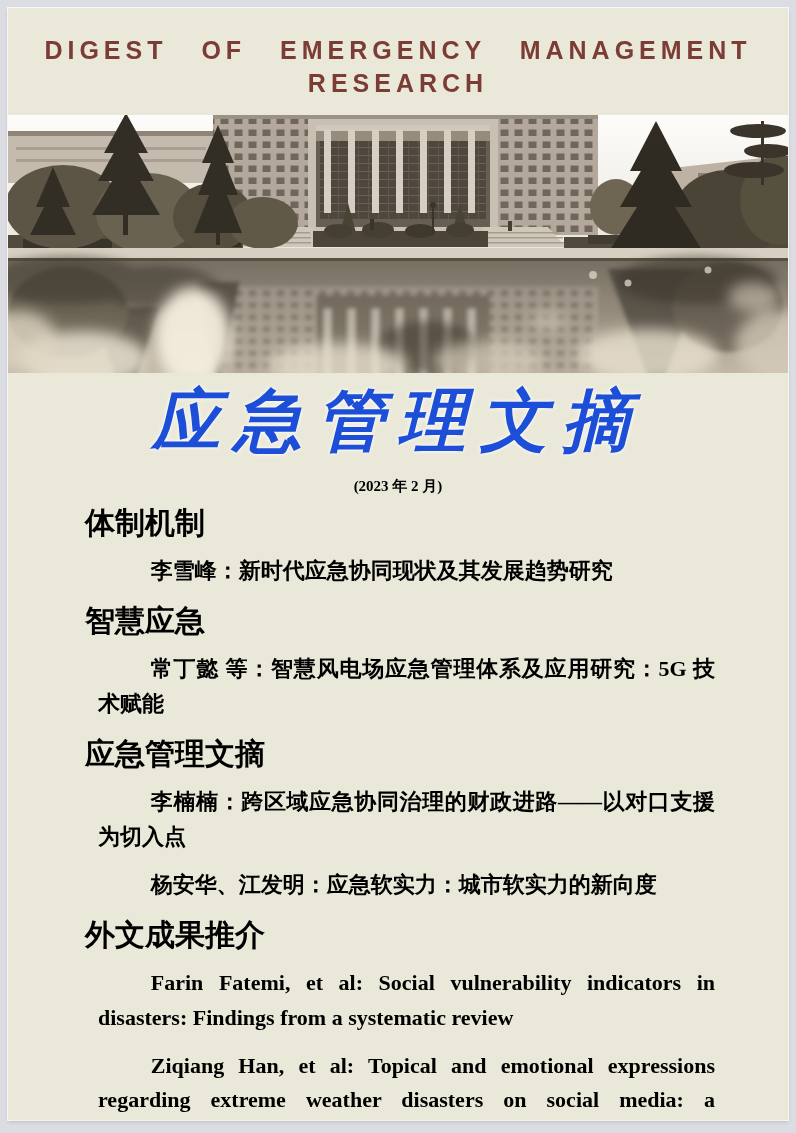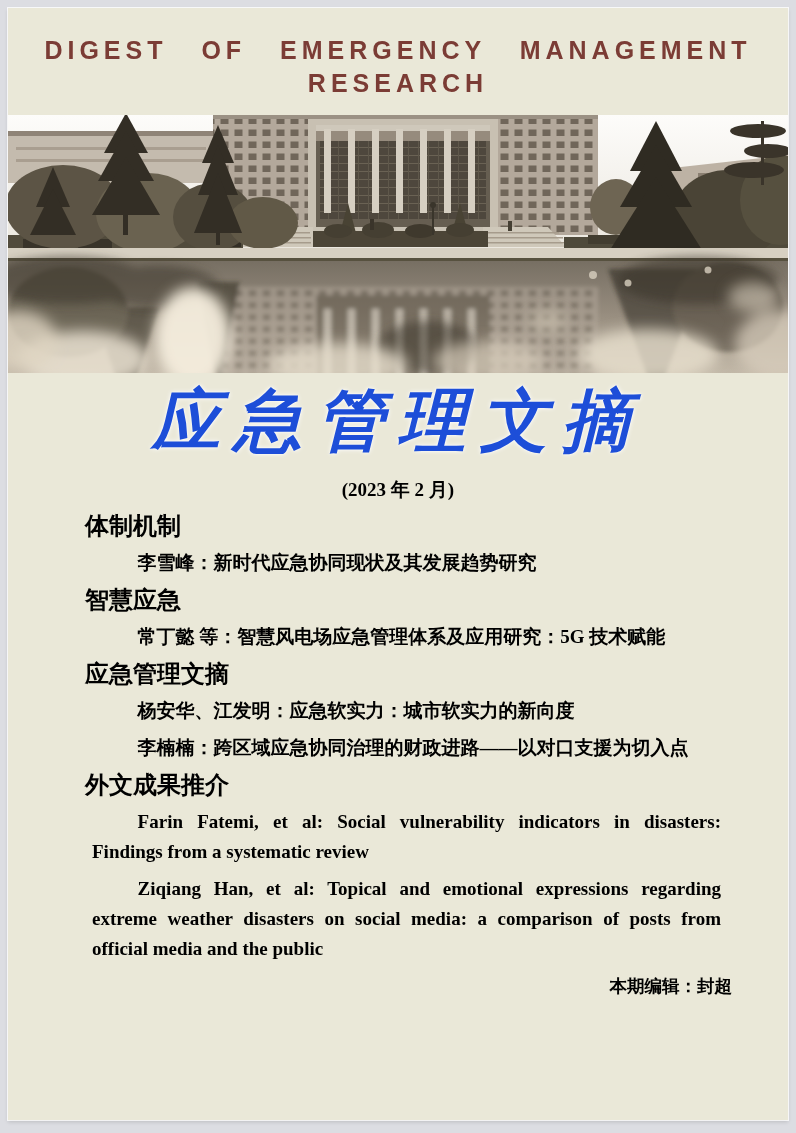--- a/index.html
+++ b/index.html
@@ -47,39 +47,39 @@
   .issue-line{
     margin-top:18px;
     text-align:center;
     font-size:21px;
     font-weight:700;
     color:#000;
   }
   .month-line{
     margin-top:14px;
     text-align:center;
-    font-size:19px;
+    font-size:15px;
     font-weight:700;
     color:#000;
   }
   .toc{
     margin-top:8px;
     padding:0 60px 0 77px;
     color:#000;
   }
   .toc h2{
     margin:0 0 4px 0;
-    font-size:24px;
+    font-size:30px;
     line-height:1.25;
     font-weight:700;
     font-family:Liberation Serif, serif;
   }
   .toc p{
-    margin:7px;
-    font-size:19px;
+    margin:13px;
+    font-size:22px;
     line-height:1.58;
     font-weight:700;
     text-align:justify;
     text-indent:2.4em;
   }
   .editor-line{
     margin-top:10px;
     padding-right:56px;
     text-align:right;
     font-size:17.5px;
@@ -277,22 +277,22 @@
 
   <div class="toc">
 
     <h2>体制机制</h2>
     <p>李雪峰：新时代应急协同现状及其发展趋势研究</p>
 
     <h2>智慧应急</h2>
     <p>常丁懿 等：智慧风电场应急管理体系及应用研究：5G 技术赋能</p>
 
     <h2>应急管理文摘</h2>
+    <p>李楠楠：跨区域应急协同治理的财政进路——以对口支援为切入点</p>
     <p>杨安华、江发明：应急软实力：城市软实力的新向度</p>
-    <p>李楠楠：跨区域应急协同治理的财政进路——以对口支援为切入点</p>
 
     <h2>外文成果推介</h2>
     <p>Farin Fatemi, et al: Social vulnerability indicators in disasters: Findings from a systematic review</p>
     <p>Ziqiang Han, et al: Topical and emotional expressions regarding extreme weather disasters on social media: a comparison of posts from official media and the public</p>
 
   </div>
 
   <div class="editor-line">本期编辑：封超</div>
 
 </div>

